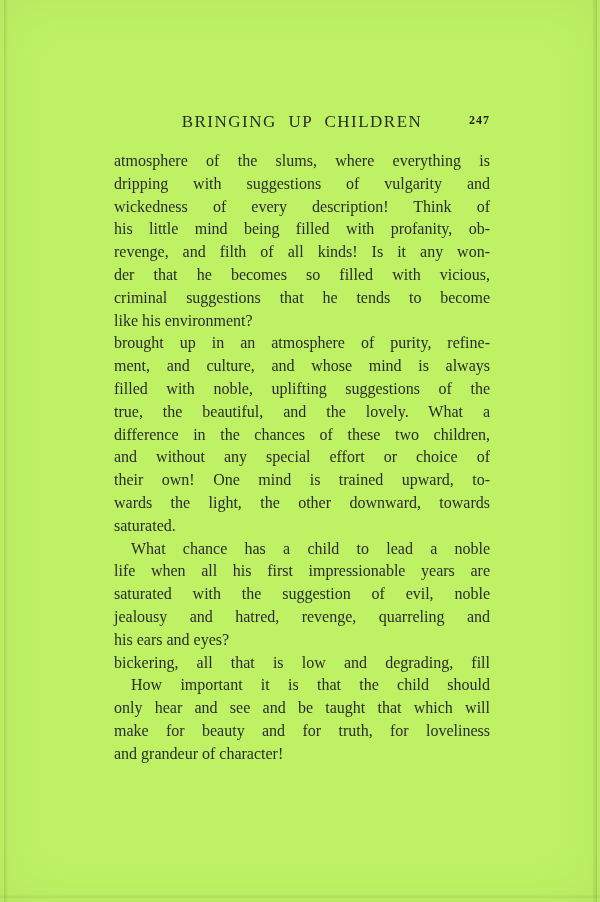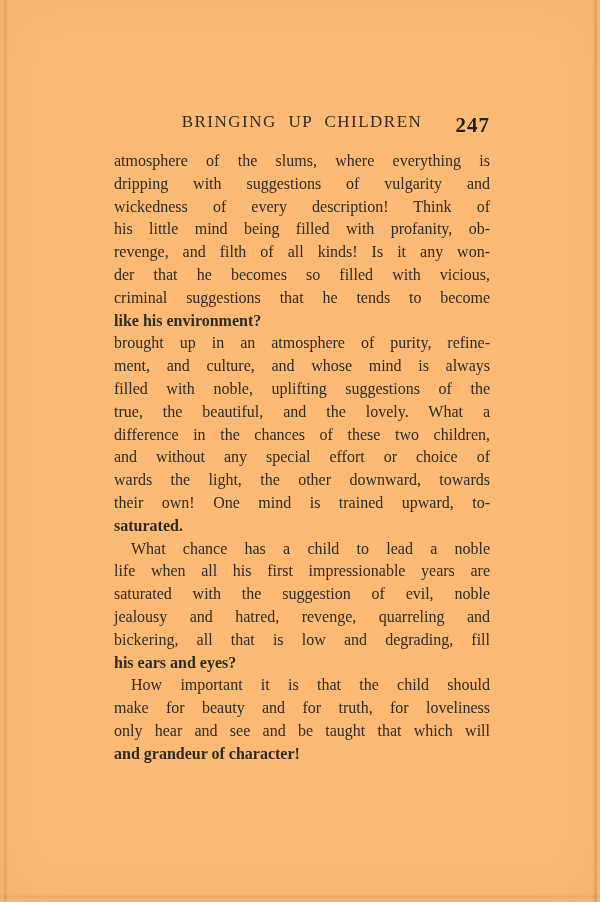--- a/index.html
+++ b/index.html
@@ -7,21 +7,21 @@
     padding: 0;
     width: 600px;
     height: 902px;
     background: #fcfcfa;
     overflow: hidden;
   }
   .page {
     position: relative;
     width: 600px;
     height: 902px;
-    background: #fdba74;
+    background: #bef264;
     box-shadow: inset 0 0 55px rgba(0,0,0,0.05);
     font-family: "Liberation Serif", "DejaVu Serif", serif;
     color: #262626;
   }
   
   .edge-left {
     position: absolute; left: 4px; top: 0; width: 4px; height: 100%;
     background: linear-gradient(to right, rgba(0,0,0,0.10), rgba(0,0,0,0));
     pointer-events: none;
   }
@@ -50,40 +50,39 @@
     text-align: center;
     font-size: 17px;
     letter-spacing: 1.5px;
     word-spacing: 6px;
     color: #2a2a2a;
   }
   .page-number {
     position: absolute;
     right: 0;
     top: 1px;
-    font-size: 21px;
+    font-size: 12px;
     font-weight: 600;
     letter-spacing: 1px;
     color: #222;
   }
   .text-block {
     font-size: 16px;
   }
   .paragraph { margin: 0; }
   .line {
     line-height: 22.8px;
     height: 22.8px;
     text-align: justify;
     text-align-last: justify;
     white-space: normal;
     color: #2b2b2b;
   }
   .line.last {
     text-align-last: left;
-    font-weight: bold;
   }
   .line.indent {
     text-indent: 17px;
   }
 </style>
 </head>
 <body>
 
 <div class="page">
   <div class="edge-left"></div>
@@ -107,33 +106,33 @@
           <div class="line">criminal suggestions that he tends to become</div>
           <div class="line last">like his environment?</div>
         </div>
         <div class="paragraph">
           <div class="line">brought up in an atmosphere of purity, refine-</div>
           <div class="line">ment, and culture, and whose mind is always</div>
           <div class="line">filled with noble, uplifting suggestions of the</div>
           <div class="line">true, the beautiful, and the lovely. What a</div>
           <div class="line">difference in the chances of these two children,</div>
           <div class="line">and without any special effort or choice of</div>
+          <div class="line">their own! One mind is trained upward, to-</div>
           <div class="line">wards the light, the other downward, towards</div>
-          <div class="line">their own! One mind is trained upward, to-</div>
           <div class="line last">saturated.</div>
         </div>
         <div class="paragraph">
           <div class="line indent">What chance has a child to lead a noble</div>
           <div class="line">life when all his first impressionable years are</div>
           <div class="line">saturated with the suggestion of evil, noble</div>
           <div class="line">jealousy and hatred, revenge, quarreling and</div>
+          <div class="line last">his ears and eyes?</div>
           <div class="line">bickering, all that is low and degrading, fill</div>
-          <div class="line last">his ears and eyes?</div>
         </div>
         <div class="paragraph">
           <div class="line indent">How important it is that the child should</div>
+          <div class="line">only hear and see and be taught that which will</div>
           <div class="line">make for beauty and for truth, for loveliness</div>
-          <div class="line">only hear and see and be taught that which will</div>
           <div class="line last">and grandeur of character!</div>
         </div>
       </div>
   </div>
 </div>
 
 </body></html>

